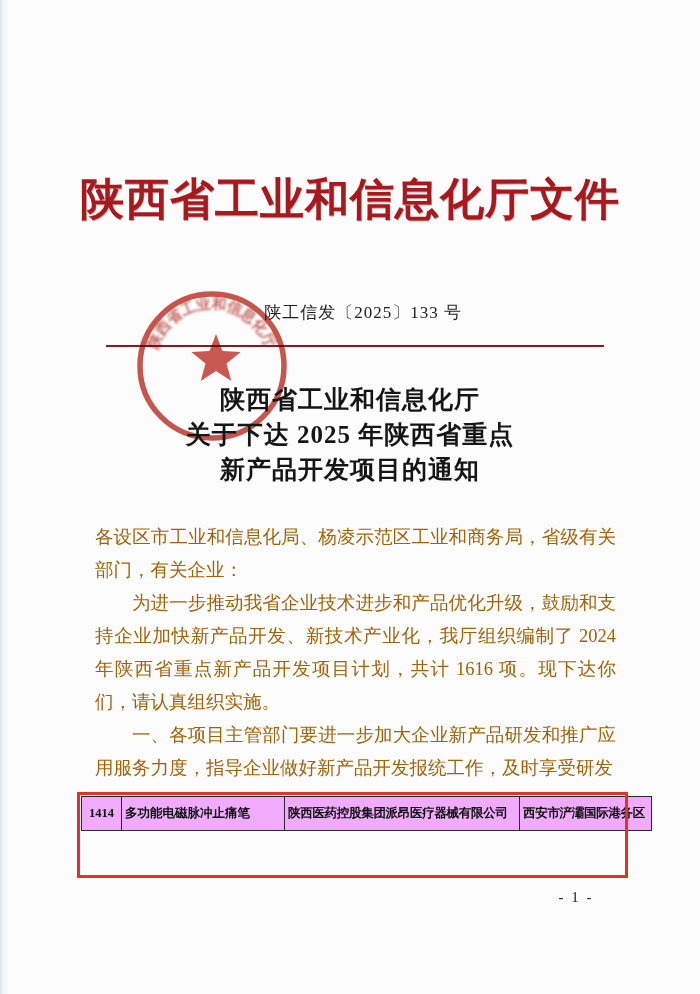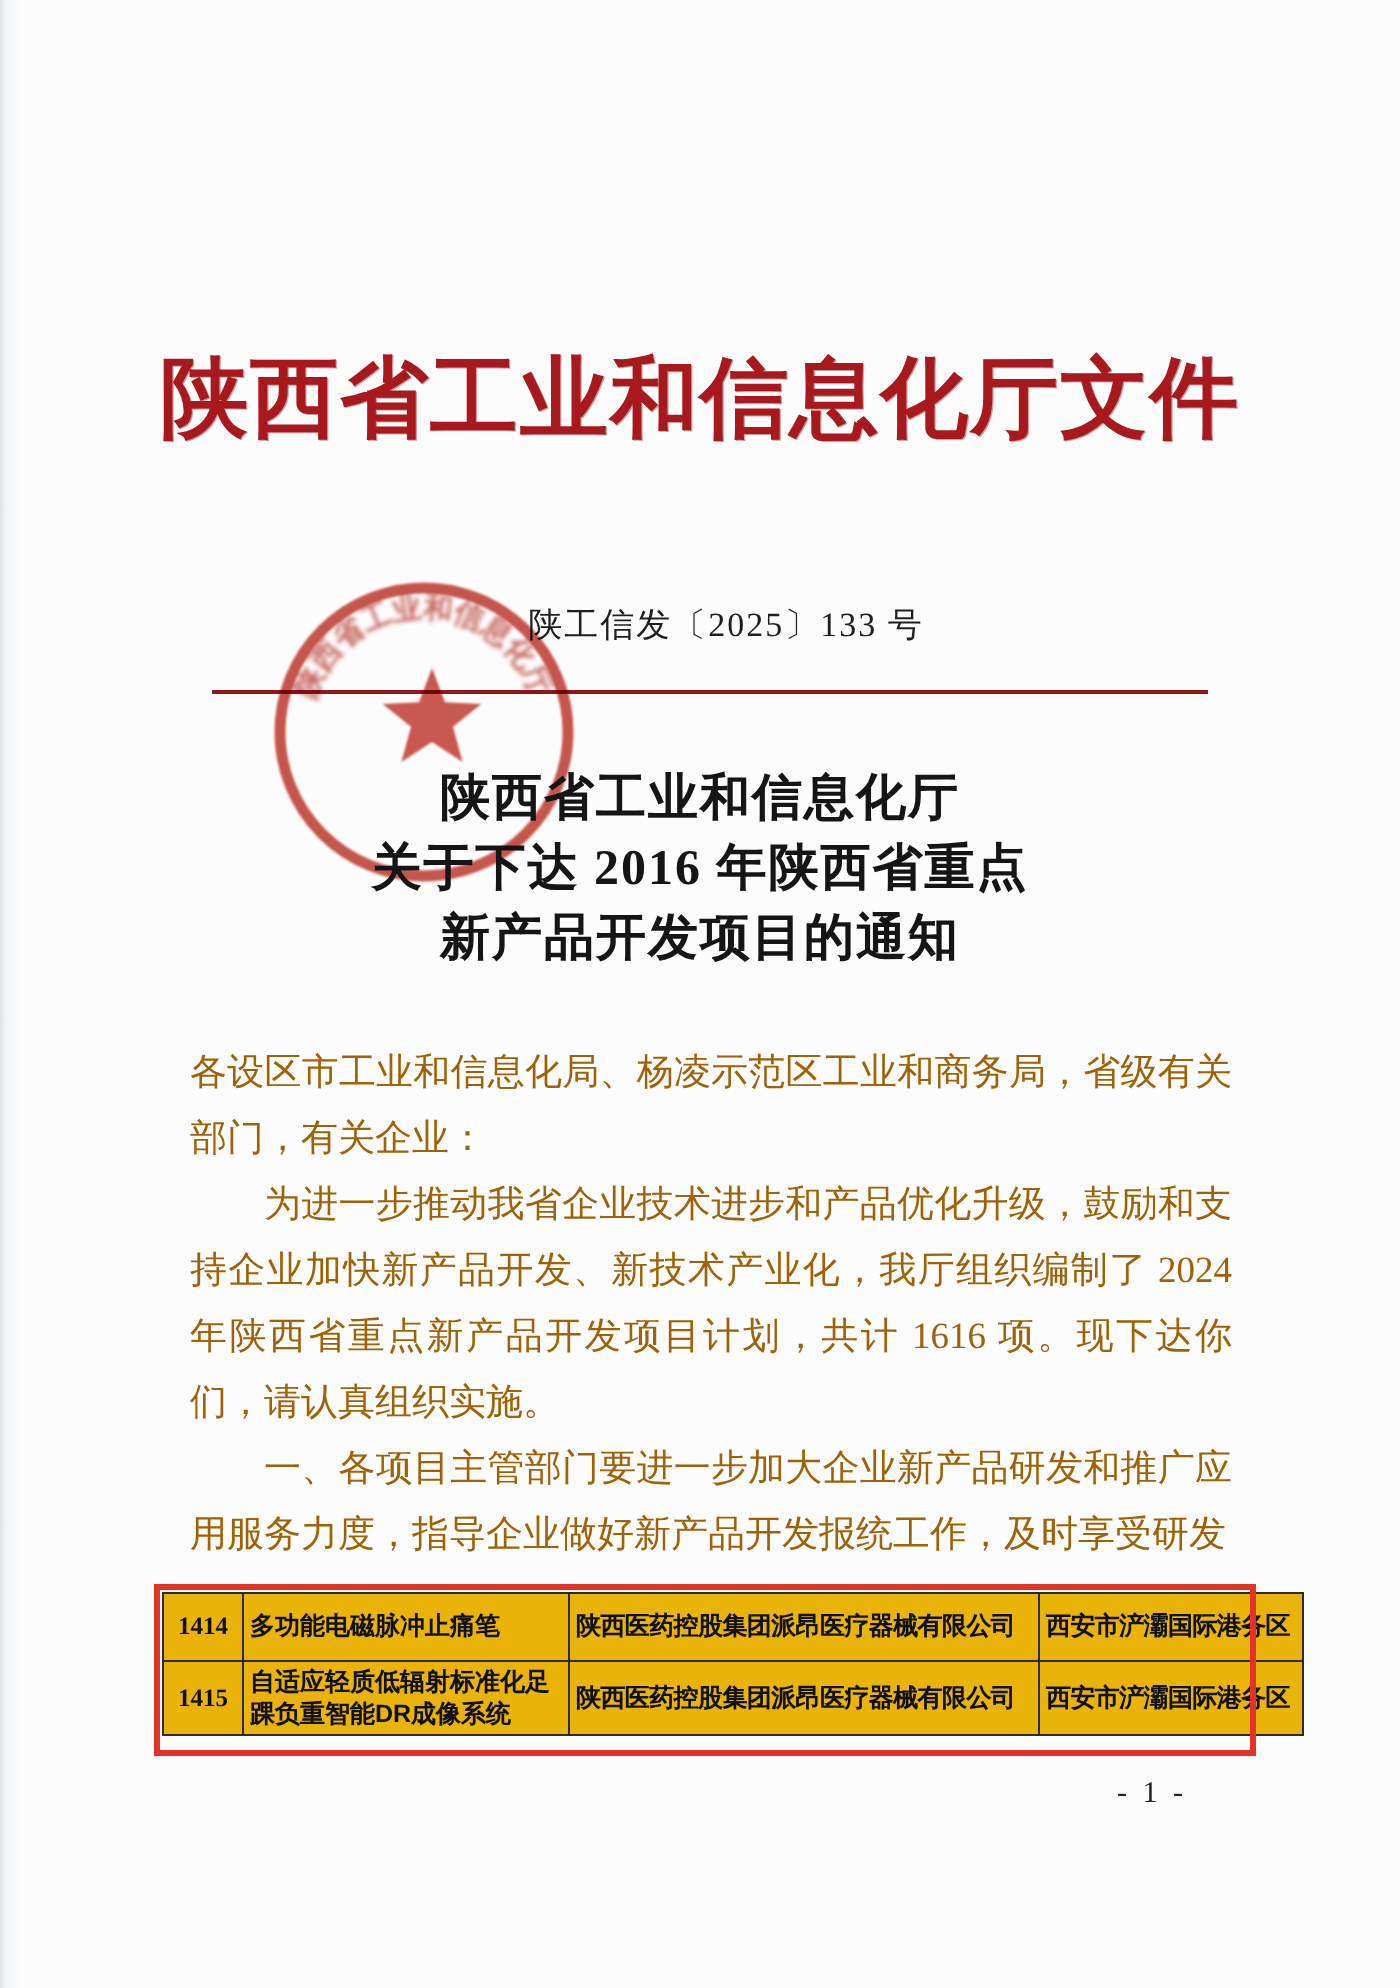--- a/index.html
+++ b/index.html
@@ -38,21 +38,21 @@
   .body-text {
     position:absolute; top:521px; left:95px; width:521px;
     font-size:18.5px; line-height:33px; color:#a16207;
     text-align:justify; word-break:break-all;
   }
   .body-text p { margin:0; }
   .p-indent { text-indent:2em; }
 
   .project-table {
     position:absolute; top:796px; left:81px; width:542px;
-    border-collapse:collapse; table-layout:fixed; background:#eab308;
+    border-collapse:collapse; table-layout:fixed; background:#f0abfc;
     font-family:"Liberation Sans","DejaVu Sans",sans-serif;
   }
   .project-table td {
     border:1.5px solid #2a2a2a; padding:1px 3px;
     font-size:12.5px; font-weight:600; color:#101010;
     line-height:1.3; vertical-align:middle; overflow:hidden;
   }
   .row-1 { height:34px; }
   .row-2 { height:37px; }
   .col-no { width:33px; text-align:center; font-family:"Liberation Serif","DejaVu Serif",serif; font-weight:400; font-size:13px; padding:1px 0; }
@@ -96,42 +96,36 @@
     </g>
     <g filter="url(#sealBlurRing)" opacity="0.8">
       <text font-size="15.5" font-weight="bold" fill="#b8342a" font-family="Liberation Serif, DejaVu Serif, serif">
         <textPath href="#sealArc" startOffset="1" textLength="146" lengthAdjust="spacingAndGlyphs">陕西省工业和信息化厅</textPath>
       </text>
     </g>
   </svg>
 
   <div class="doc-title">
     <div>陕西省工业和信息化厅</div>
-    <div>关于下达 2016 年陕西省重点</div>
+    <div>关于下达 2025 年陕西省重点</div>
     <div>新产品开发项目的通知</div>
   </div>
 
   <div class="body-text">
     <p>各设区市工业和信息化局、杨凌示范区工业和商务局，省级有关部门，有关企业：</p>
     <p class="p-indent">为进一步推动我省企业技术进步和产品优化升级，鼓励和支持企业加快新产品开发、新技术产业化，我厅组织编制了 2024 年陕西省重点新产品开发项目计划，共计 1616 项。现下达你们，请认真组织实施。</p>
     <p class="p-indent">一、各项目主管部门要进一步加大企业新产品研发和推广应用服务力度，指导企业做好新产品开发报统工作，及时享受研发</p>
   </div>
 
   <table class="project-table">
     <tbody>
       <tr class="row-1">
         <td class="col-no">1414</td>
         <td class="col-product">多功能电磁脉冲止痛笔</td>
         <td class="col-company">陕西医药控股集团派昂医疗器械有限公司</td>
         <td class="col-district">西安市浐灞国际港务区</td>
       </tr>
-      <tr class="row-2">
-        <td class="col-no">1415</td>
-        <td class="col-product">自适应轻质低辐射标准化足踝负重智能DR成像系统</td>
-        <td class="col-company">陕西医药控股集团派昂医疗器械有限公司</td>
-        <td class="col-district">西安市浐灞国际港务区</td>
-      </tr>
     </tbody>
   </table>
   <div class="table-outline"></div>
 
   <div class="page-number">- 1 -</div>
 </div>
 
 </body></html>

